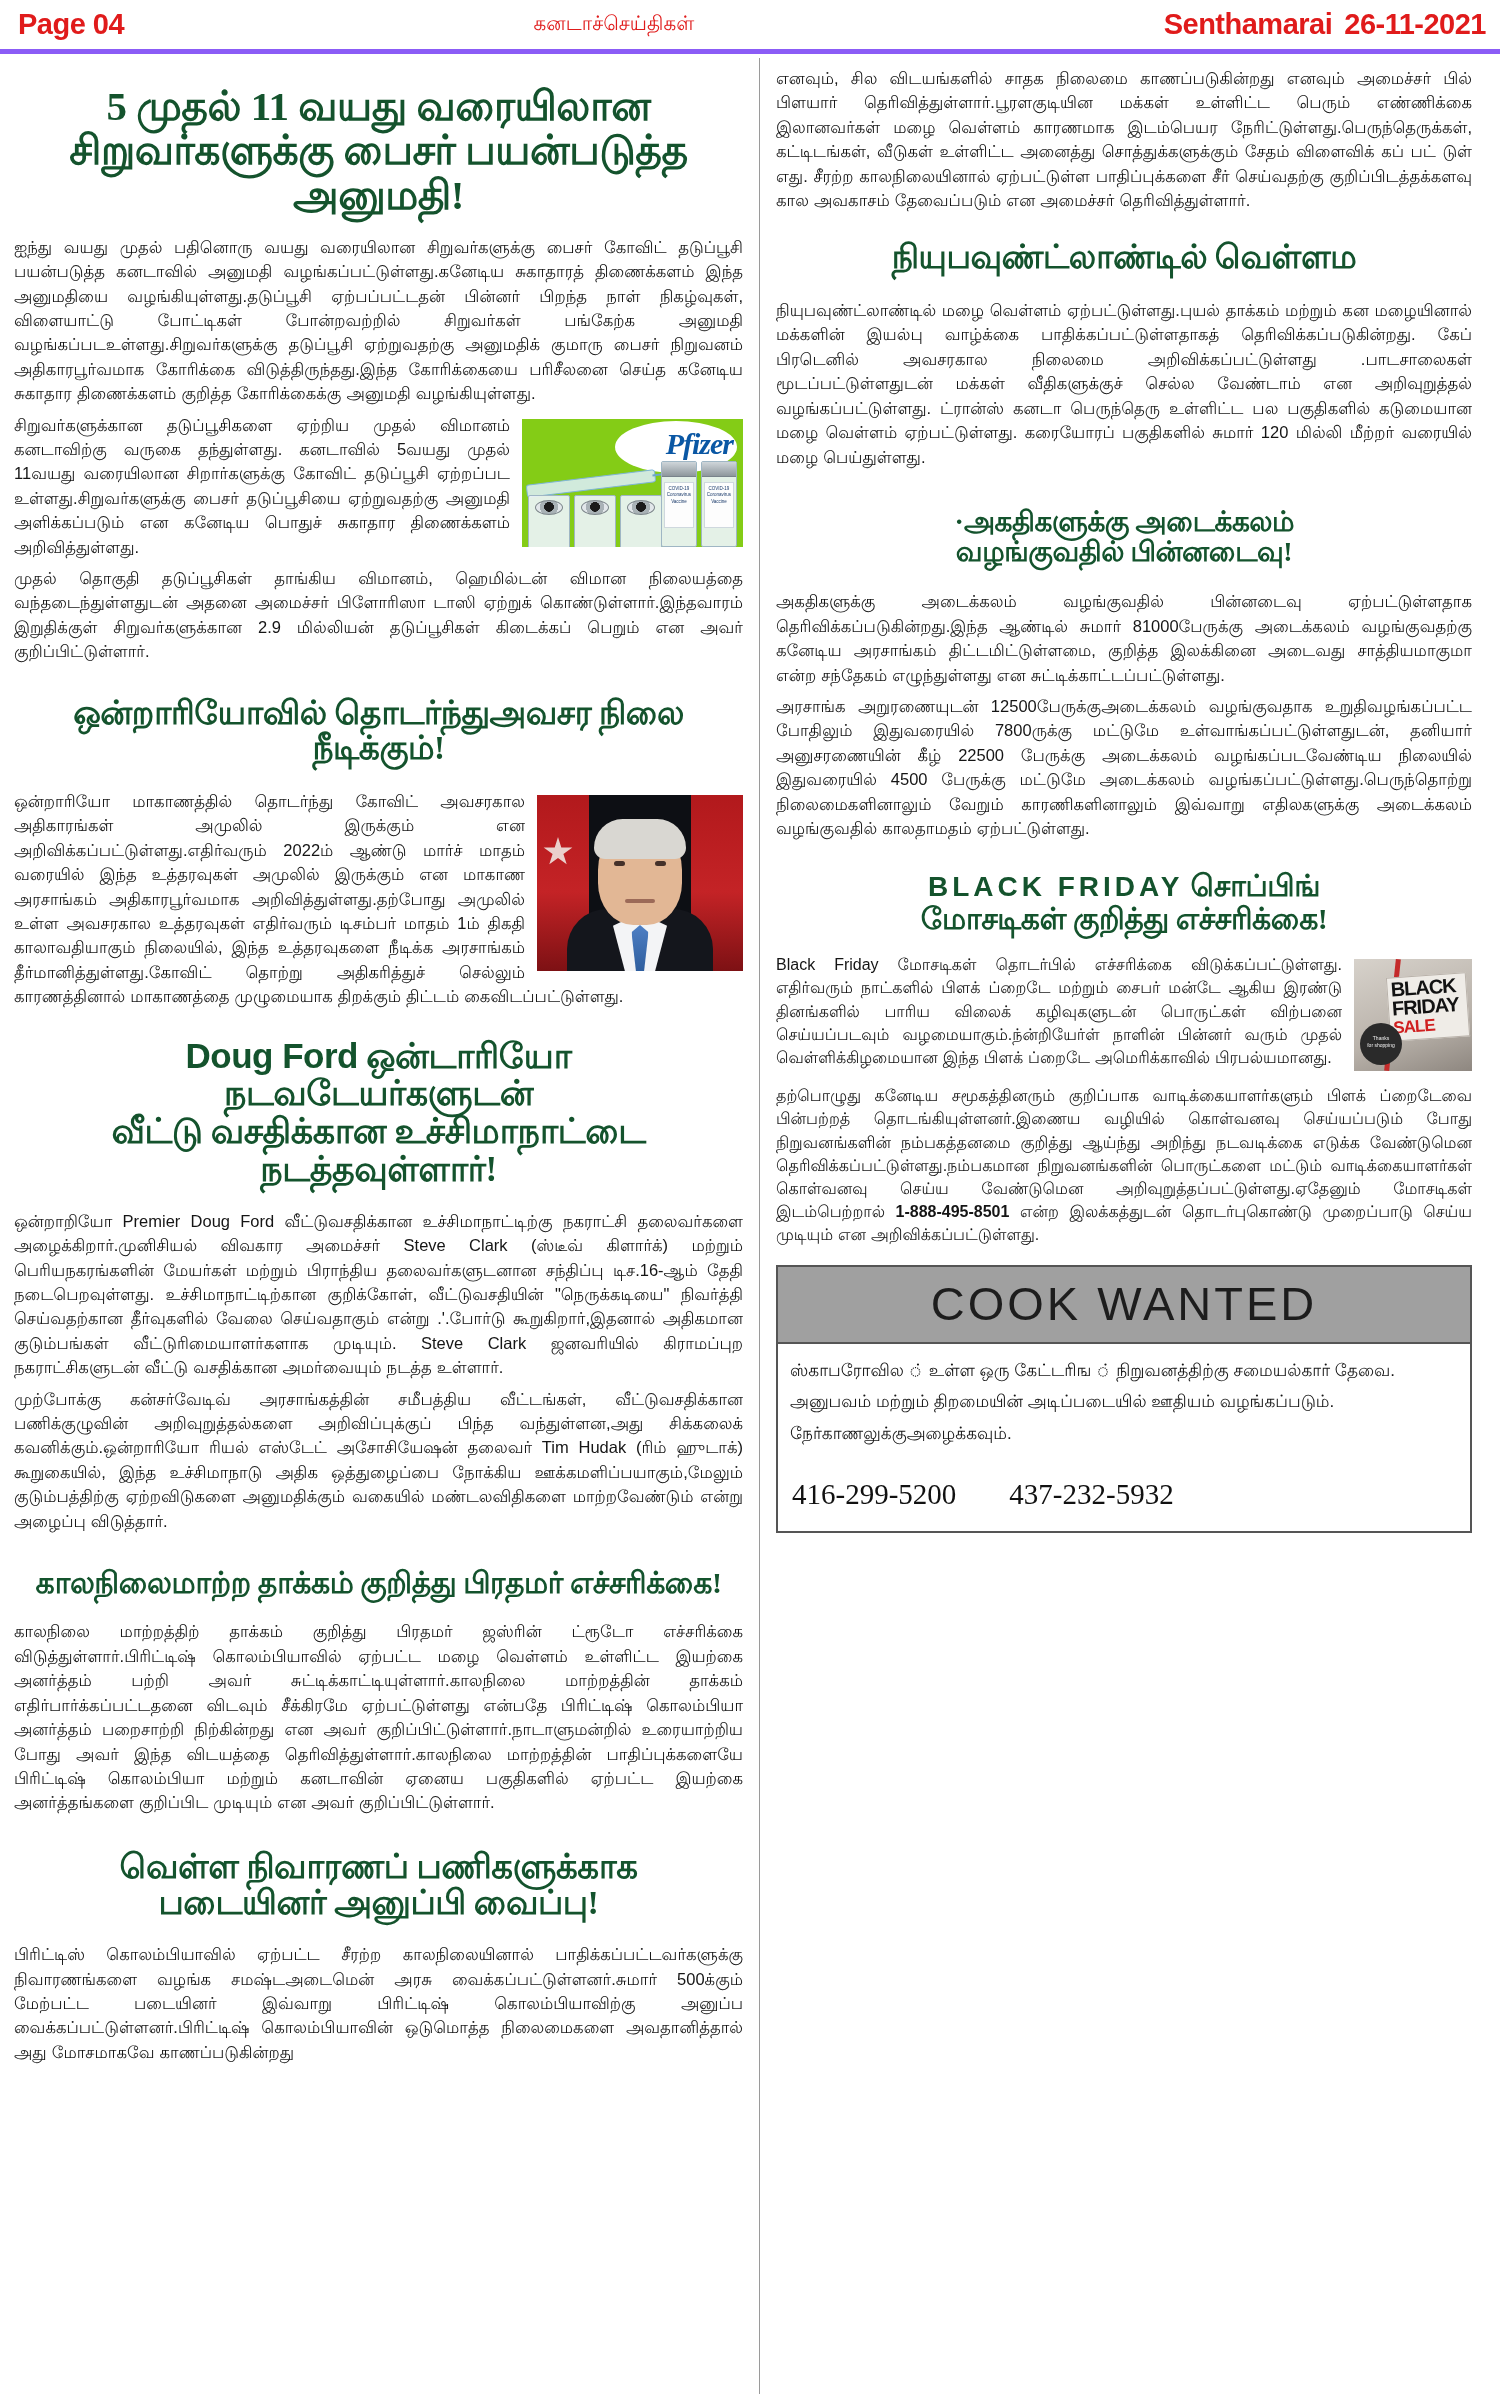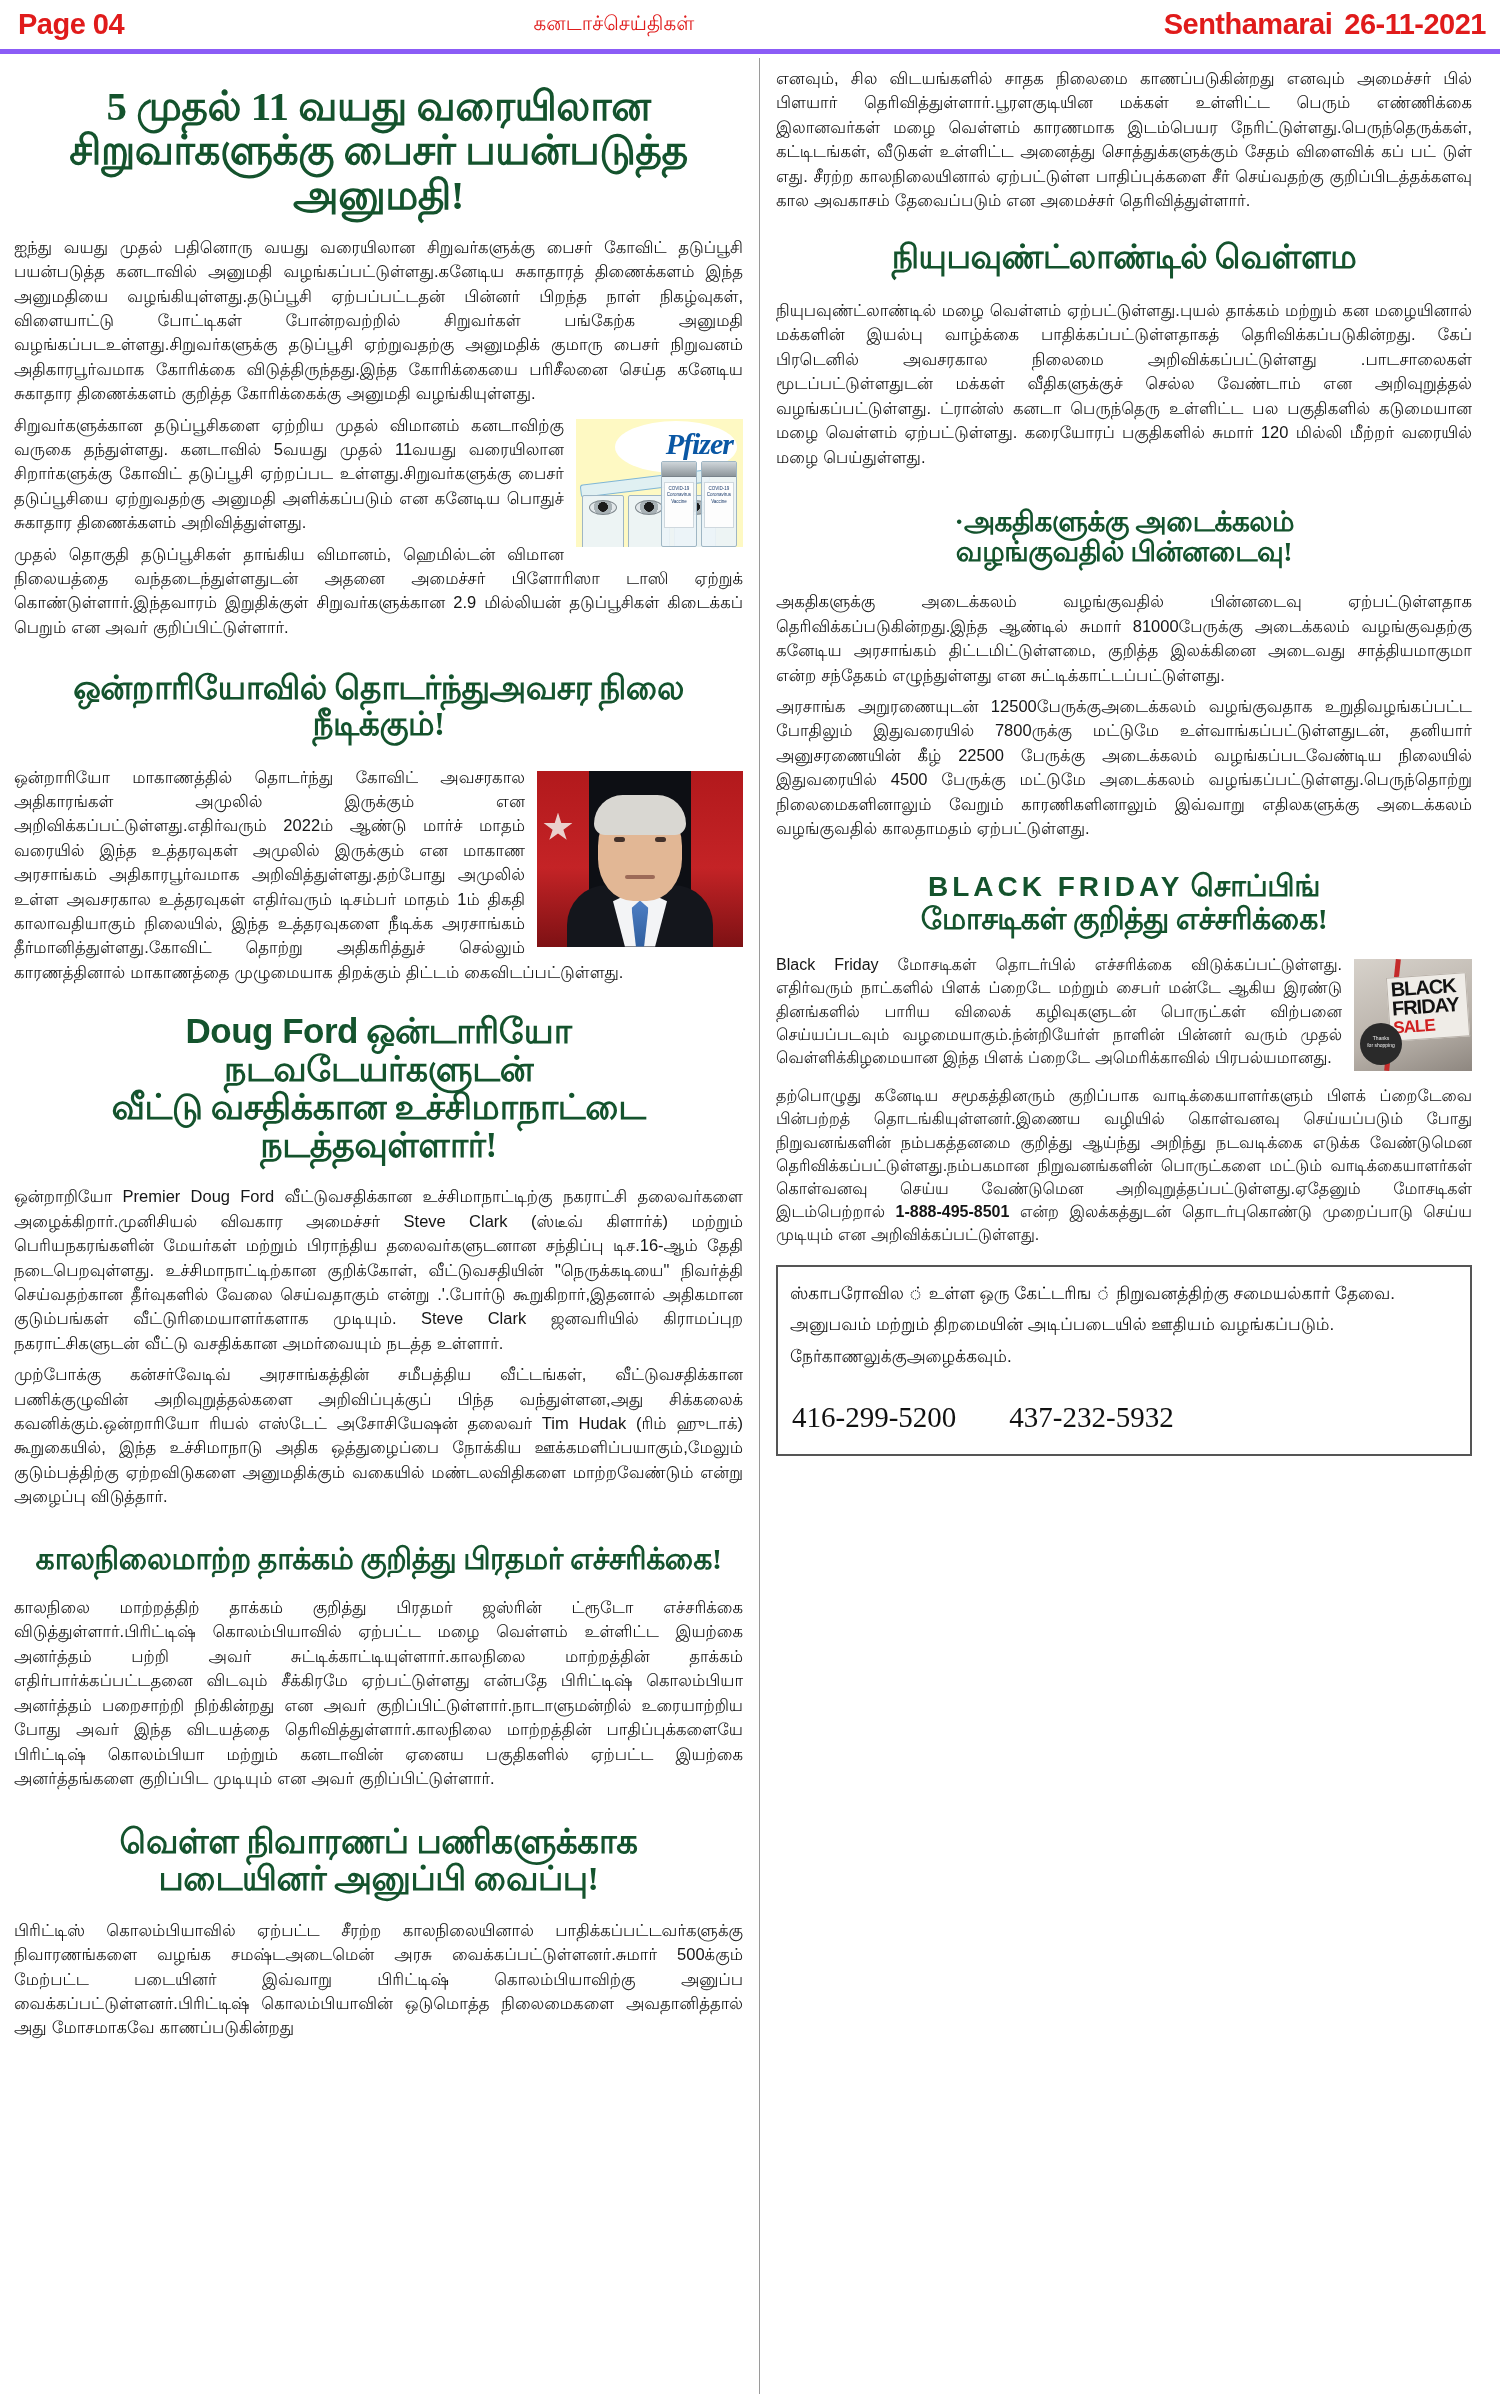--- a/index.html
+++ b/index.html
@@ -179,23 +179,23 @@
     overflow: hidden;
     background: #ddd;
   }
   .fl-right {
     float: right;
     margin: 6px 0 6px 12px;
   }
 
   
   .pfizer {
-    width: 167px;
+    width: 221px;
     height: 128px;
-    background: #fef9c3;
+    background: #84cc16;
   }
   .pf-logo {
     position: absolute;
     right: 6px;
     top: 2px;
     width: 122px;
     height: 52px;
     background: #ffffff;
     border-radius: 50%;
   }
@@ -578,20 +578,23 @@
               <div class="s2">SALE</div>
             </div>
             <div class="circ">Thanks<br>for shopping</div>
           </div>
           <p class="bt small">Black Friday மோசடிகள் தொடர்பில் எச்சரிக்கை விடுக்கப்பட்டுள்ளது. எதிர்வரும் நாட்களில் பிளக் ப்றைடே மற்றும் சைபர் மன்டே ஆகிய இரண்டு தினங்களில் பாரிய விலைக் கழிவுகளுடன் பொருட்கள் விற்பனை செய்யப்படவும் வழமையாகும்.ந்ன்றியேர்ள் நாளின் பின்னர் வரும் முதல் வெள்ளிக்கிழமையான இந்த பிளக் ப்றைடே அமெரிக்காவில் பிரபல்யமானது.</p>
         </div>
         <p class="bt small"><span>தற்பொழுது கனேடிய சமூகத்தினரும் குறிப்பாக வாடிக்கையாளர்களும் பிளக் ப்றைடேவை பின்பற்றத் தொடங்கியுள்ளனர்.இணைய வழியில் கொள்வனவு செய்யப்படும் போது நிறுவனங்களின் நம்பகத்தனமை குறித்து ஆய்ந்து அறிந்து நடவடிக்கை எடுக்க வேண்டுமென தெரிவிக்கப்பட்டுள்ளது.நம்பகமான நிறுவனங்களின் பொருட்களை மட்டும் வாடிக்கையாளர்கள் கொள்வனவு செய்ய வேண்டுமென அறிவுறுத்தப்பட்டுள்ளது.ஏதேனும் மோசடிகள் இடம்பெற்றால்</span> <span class="bnum">1-888-495-8501</span> <span>என்ற இலக்கத்துடன் தொடர்புகொண்டு முறைப்பாடு செய்ய முடியும் என அறிவிக்கப்பட்டுள்ளது.</span></p>
       </div>
 
       <div class="ad">
+        <div class="ad-banner">
+          <span class="ad-banner-text">COOK  WANTED</span>
+        </div>
         <div class="ad-body">
           <p class="ad-line">ஸ்காபரோவில ் உள்ள ஒரு கேட்டரிங ் நிறுவனத்திற்கு சமையல்கார் தேவை.</p>
           <p class="ad-line">அனுபவம் மற்றும் திறமையின் அடிப்படையில் ஊதியம் வழங்கப்படும்.</p>
           <p class="ad-line">நேர்காணலுக்குஅழைக்கவும்.</p>
           <div class="ad-phones">
             <span>416-299-5200</span><span class="p2">437-232-5932</span>
           </div>
         </div>
       </div>
 

